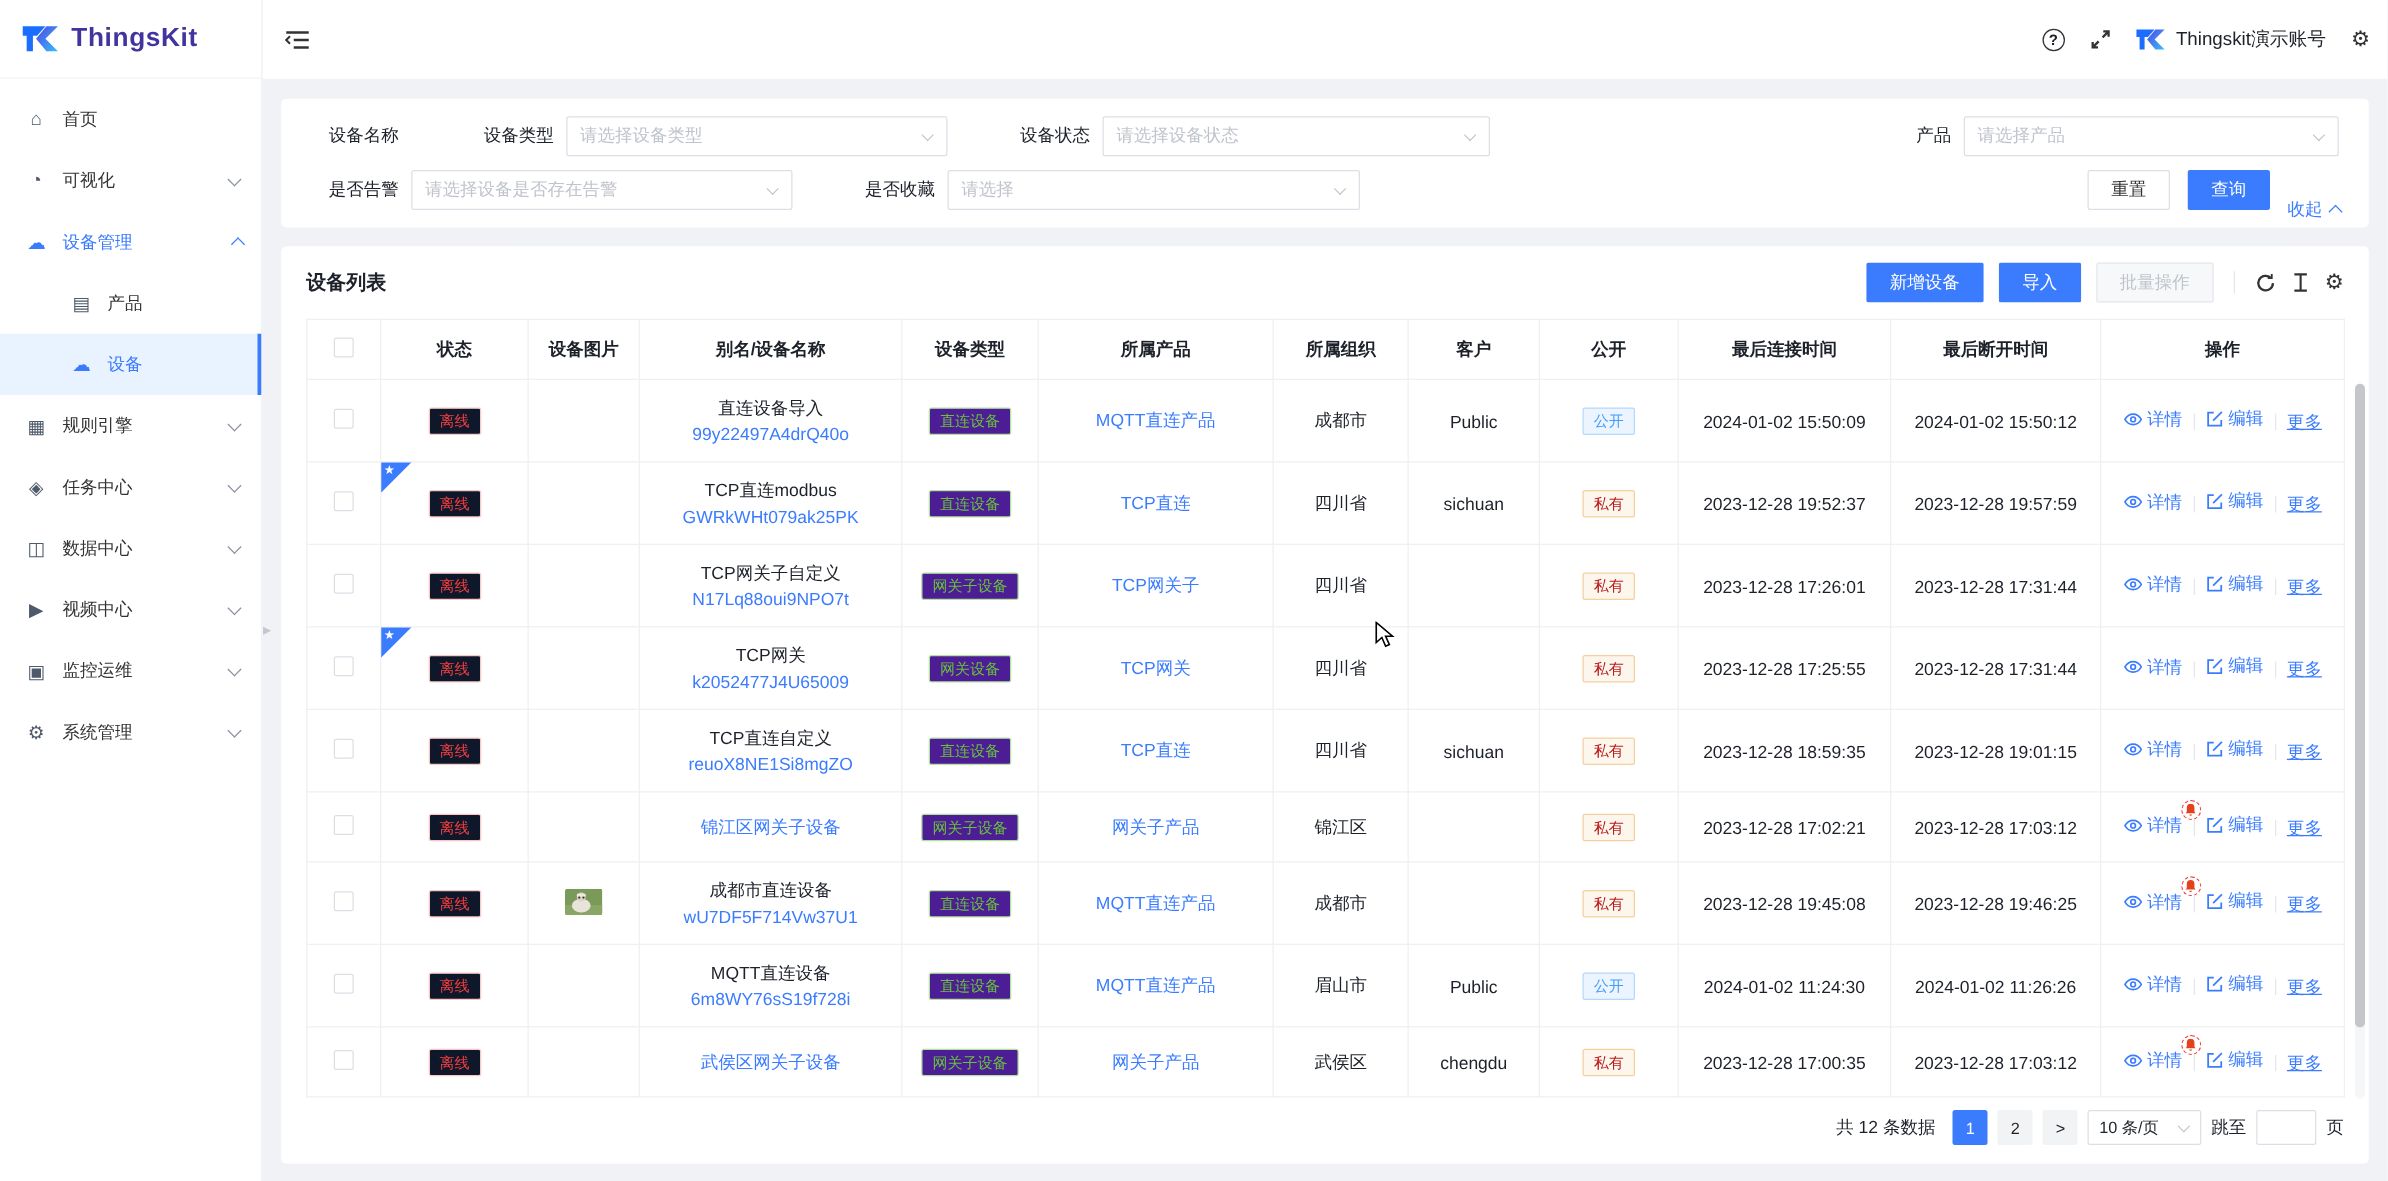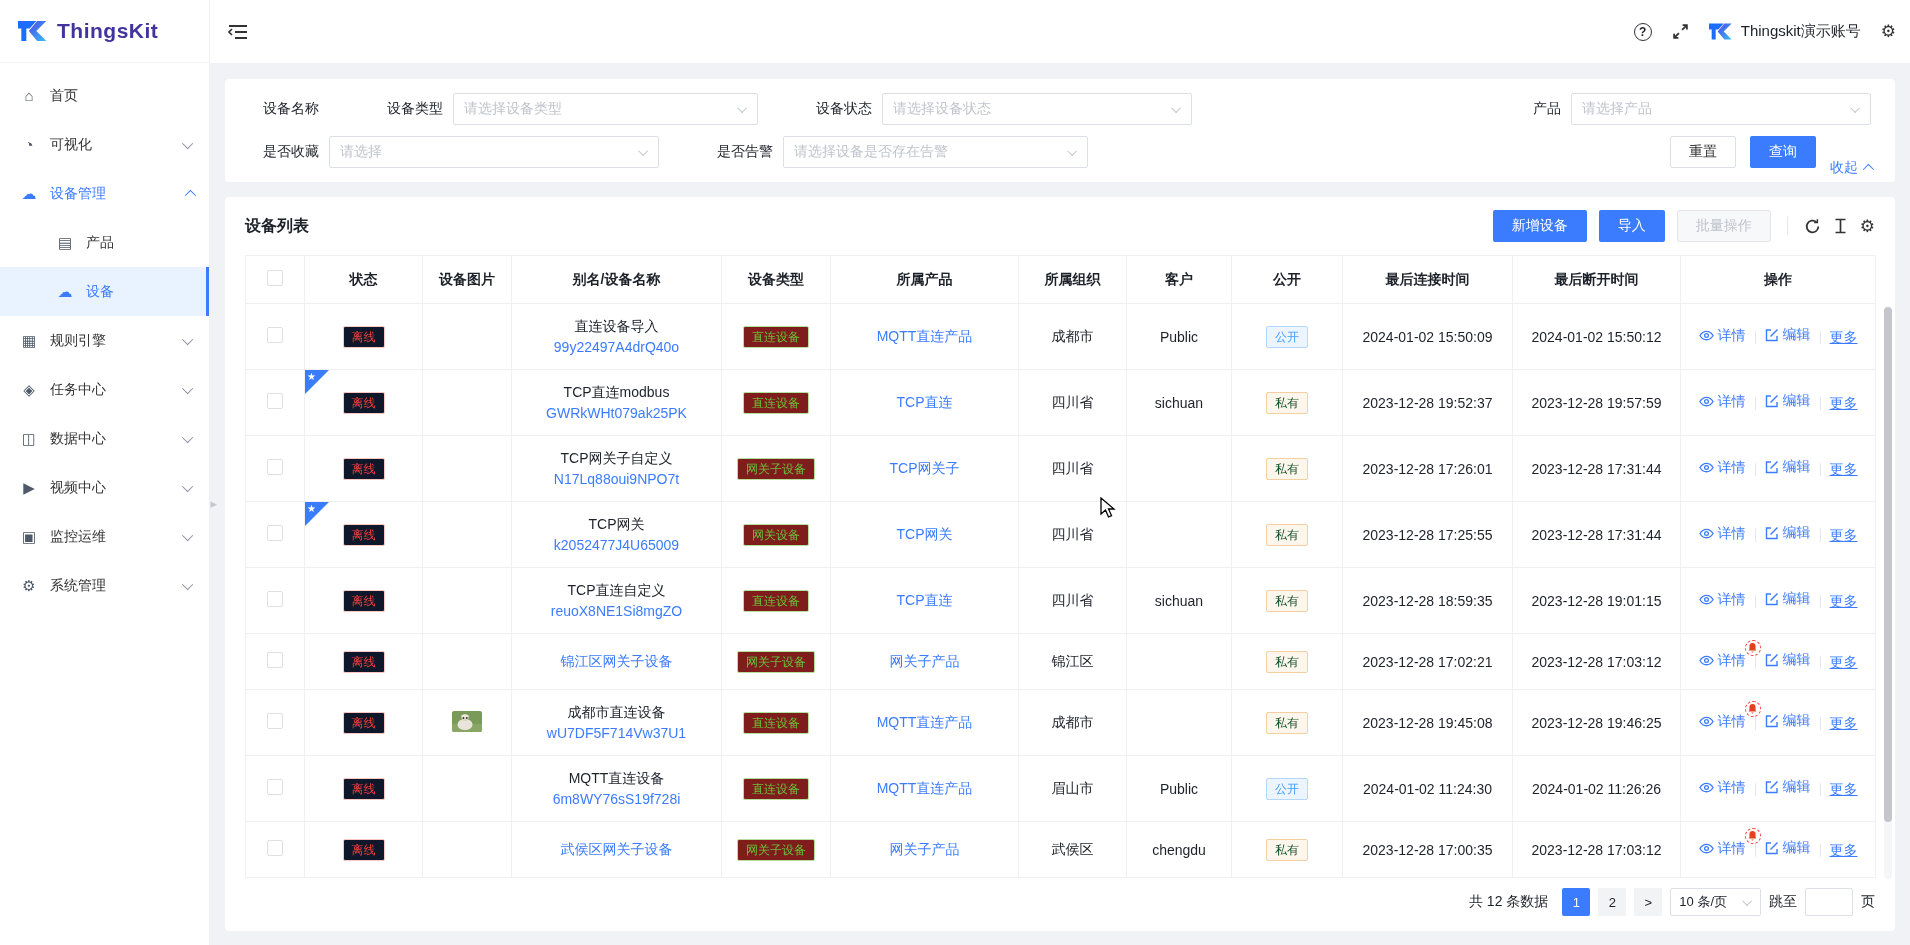--- a/index.html
+++ b/index.html
@@ -79,23 +79,23 @@
 
   table.devices { width:1630px; margin:0 20px; border-collapse:collapse; table-layout:fixed; }
   .devices th, .devices td { border:1px solid #f0f0f0; text-align:center; vertical-align:middle;
     font-size:14px; padding:4px 6px; overflow:hidden; }
   .devices thead th { height:48px; color:#1d2129; font-weight:bold; background:#fff; }
   tr.r2 td { height:66px; } tr.r1 td { height:56px; }
   .checkbox { width:16px; height:16px; border:1px solid #dcdfe6; border-radius:2px; background:#fff;
     display:inline-block; cursor:pointer; }
   .badge { display:inline-block; font-size:12px; line-height:18px; padding:1px 8px; border-radius:2px; border:1px solid; }
   .badge-offline { color:#f53f3f; background:#0f172a; border-color:#fbc7c3; }
-  .badge-type { color:#67c23a; background:#7f1d1d; border-color:#b3e19d; }
+  .badge-type { color:#67c23a; background:#4c1d95; border-color:#b3e19d; }
   .badge-public { color:#409eff; background:#ecf5ff; border-color:#b3d8ff; }
-  .badge-private { color:#14532d; background:#fdf6ec; border-color:#f5cf9f; }
+  .badge-private { color:#b91c1c; background:#fdf6ec; border-color:#f5cf9f; }
   .dev-name { color:#1d2129; line-height:21px; }
   .dev-code, .t-link { color:#3b7cff; line-height:21px; cursor:pointer; }
   .cell-status { position:relative; }
   .ribbon { position:absolute; left:-1px; top:-1px; width:0; height:0;
     border-top:26px solid #3b7cff; border-right:26px solid transparent; }
   .ribbon span { position:absolute; left:3px; top:-24px; color:#fff; font-size:10px; }
   .actions { white-space:nowrap; }
   .act { color:#3b7cff; cursor:pointer; display:inline-flex; align-items:center; gap:4px; position:relative; }
   .act.more { text-decoration:underline; }
   .act-sep { display:inline-block; width:1px; height:13px; background:#e5e6eb; margin:0 9px; vertical-align:-2px; }
@@ -251,30 +251,30 @@
         <div class="f-group" style="margin-right:0; margin-left:auto;">
           <span class="f-label w40">产品</span>
           <span class="f-select" style="width:300px">
             <span>请选择产品</span>
             <span class="caret"></span>
           </span>
         </div>
       </div>
       <div class="f-row">
         <div class="f-group">
+          <span class="f-label w70">是否告警</span>
+          <span class="f-select" style="width:305px">
+            <span>请选择设备是否存在告警</span>
+            <span class="caret"></span>
+          </span>
+        </div>
+        <div class="f-group">
           <span class="f-label w70">是否收藏</span>
           <span class="f-select" style="width:330px">
             <span>请选择</span>
-            <span class="caret"></span>
-          </span>
-        </div>
-        <div class="f-group">
-          <span class="f-label w70">是否告警</span>
-          <span class="f-select" style="width:305px">
-            <span>请选择设备是否存在告警</span>
             <span class="caret"></span>
           </span>
         </div>
         <div class="f-actions">
           <button class="btn btn-plain">重置</button>
           <button class="btn btn-primary">查询</button>
           <span class="link-collapse">
             <span>收起</span>
             <span class="chev up"></span>
           </span>

